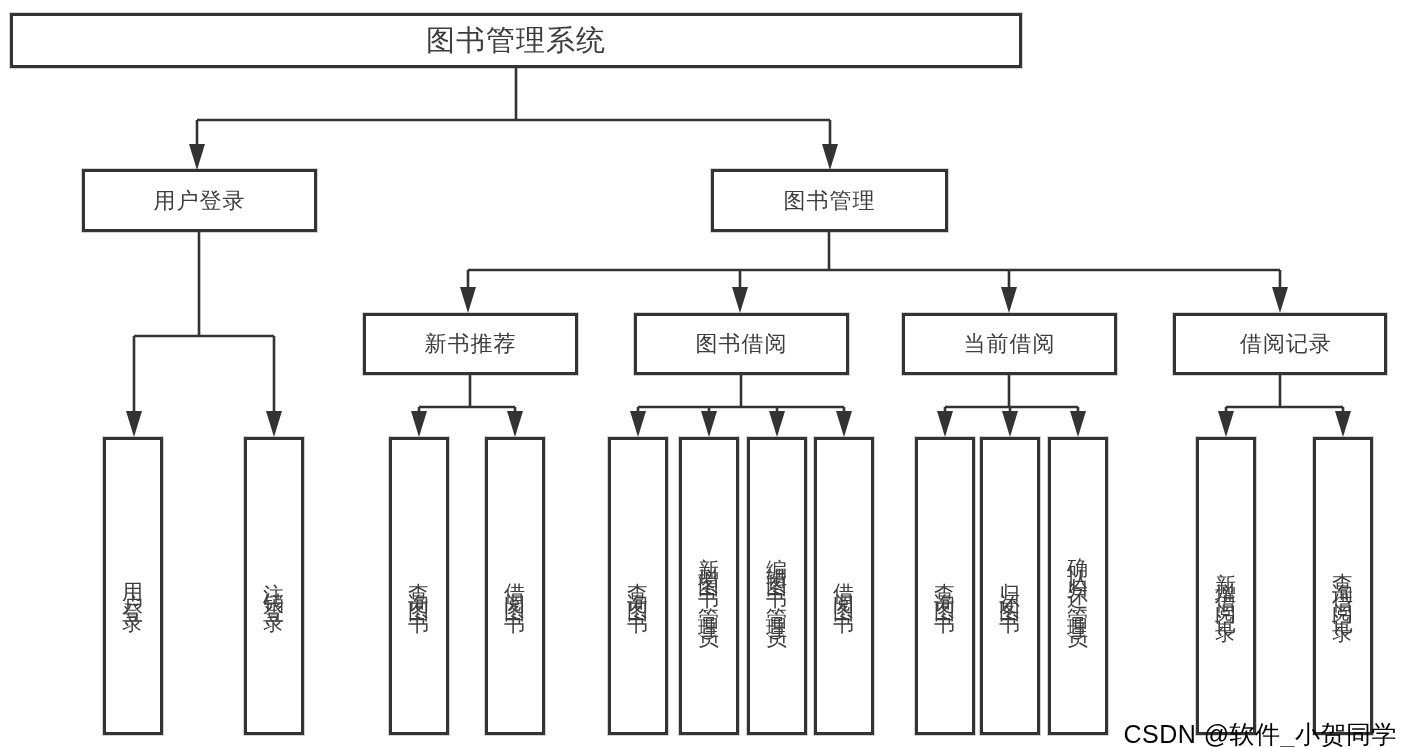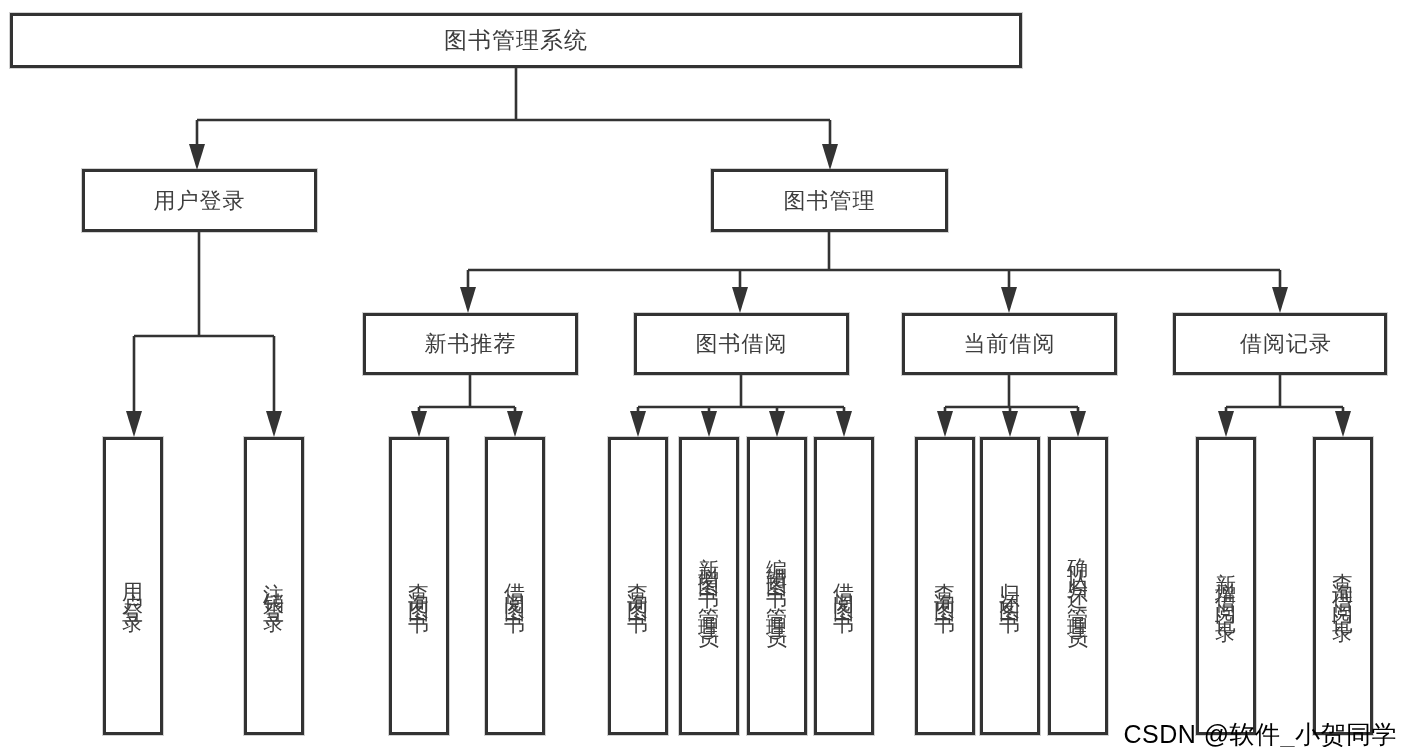--- a/index.html
+++ b/index.html
@@ -34,21 +34,21 @@
   }
   .h-label {
     font-size: 22px;
     letter-spacing: 1px;
     white-space: nowrap;
   }
   .root {
     left: 10px; top: 13px;
     width: 1012px; height: 55px;
   }
-  .root .h-label { font-size: 23px; }
+  .root .h-label { font-size: 29px; }
   .lvl2 { top: 169px; height: 63px; }
   .lvl3 { top: 313px; height: 62px; }
   .leaf {
     top: 437px;
     width: 60px;
     height: 298px;
   }
   .v-label {
     writing-mode: vertical-rl;
     text-orientation: mixed;

